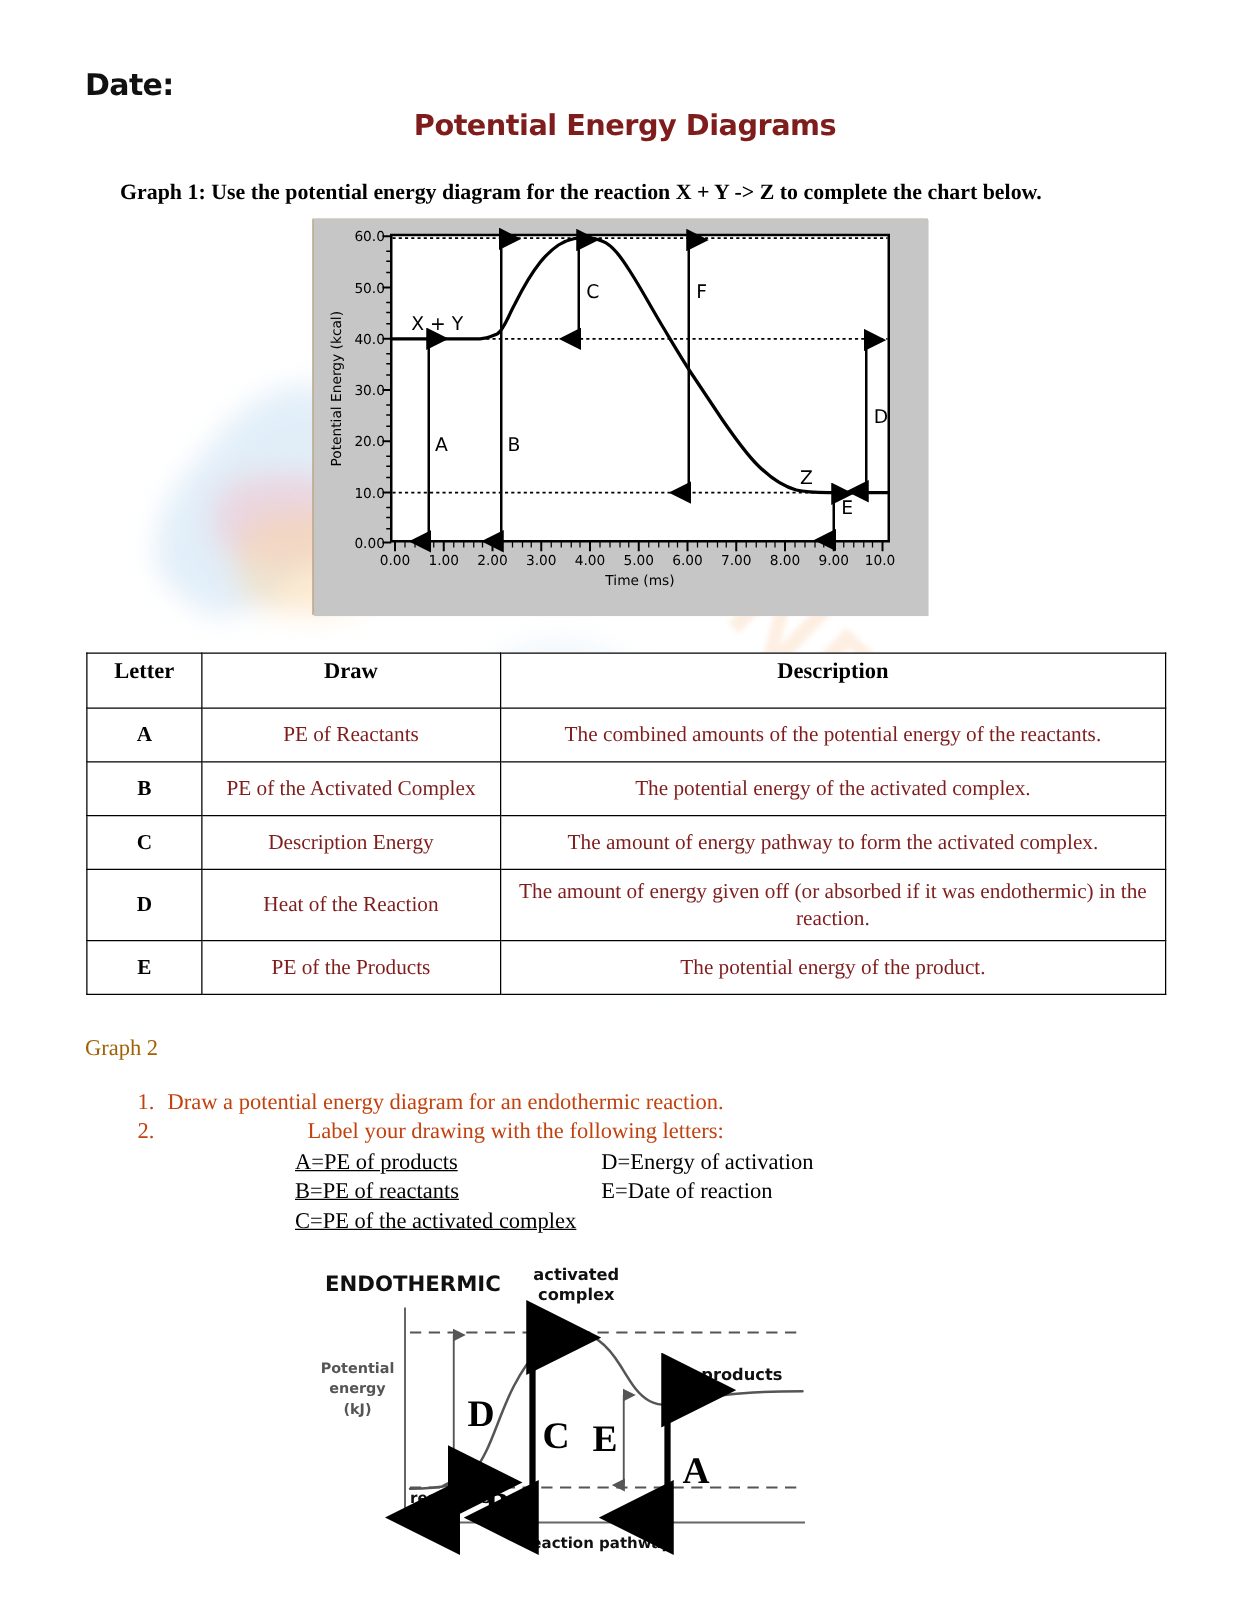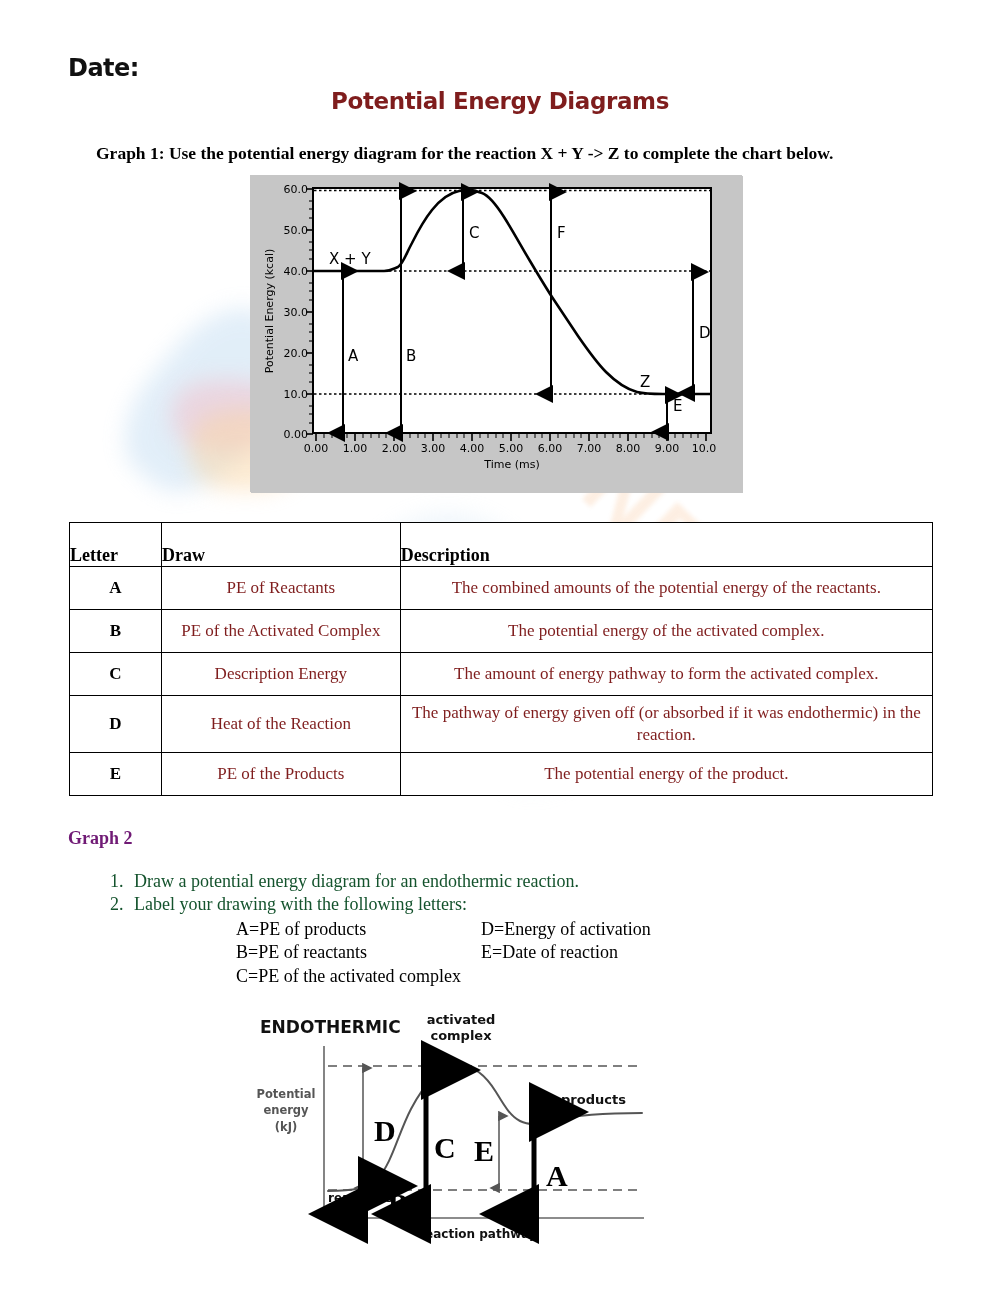--- a/index.html
+++ b/index.html
@@ -73,23 +73,23 @@
   }
   #chart-table td, #chart-table th{
     border:1.4px solid #000;
     padding:0;
     vertical-align:middle;
   }
   #chart-table thead th{
     height:44px;
     font-family:"Liberation Serif", serif;
     font-weight:bold; font-size:18px; color:#000;
-    text-align:left;
+    text-align:center;
     vertical-align:top;
-    padding-top:22px;
+    padding-top:3px;
   }
   .col-letter{ width:92px; }
   .col-term{ width:239px; }
   .col-desc{ width:533px; }
   .cell-letter{
     text-align:center; vertical-align:top;
     font-family:"Liberation Serif", serif;
     font-weight:bold; font-size:17px; color:#000;
     padding-top:4px;
   }
@@ -100,36 +100,36 @@
     line-height:1.28;
     padding:3px 4px 8px 4px;
   }
   .row-a td, .row-b td, .row-c td, .row-e td { height:43px; }
   .row-d td { height:57px; }
 
   
   .graph2-heading{
     position:absolute; left:68px; top:828px;
     font-family:"Liberation Serif", serif;
-    font-weight:bold; font-size:18px; color:#701a75;
+    font-weight:normal; font-size:18px; color:#a16207;
   }
   #graph2-list{
     position:absolute; left:98px; top:870px;
     margin:0; padding:0 0 0 30px;
     font-family:"Liberation Serif", serif;
-    font-size:18px; color:#14532d; line-height:1.28;
+    font-size:18px; color:#c2410c; line-height:1.28;text-align:right;
   }
   #graph2-list li{ padding-left:6px; }
   #letter-key{
     position:absolute; left:236px; top:918px;
     font-family:"Liberation Serif", serif;
     font-size:18px; color:#000; line-height:1.3;
   }
   #letter-key .keyrow{ display:flex; }
-  #letter-key .kleft{ width:245px; }
+  #letter-key .kleft{ width:245px;text-decoration:underline; }
 
   
   #endo-figure{
     position:absolute; left:246px; top:1006px;
     width:420px; height:240px;
     background:#ffffff;
   }
   #endo-svg{ display:block; }
 </style>
 </head>
@@ -338,21 +338,21 @@
         <td class="cell-desc">The potential energy of the activated complex.</td>
       </tr>
       <tr class="row-c">
         <td class="cell-letter">C</td>
         <td class="cell-term">Description Energy</td>
         <td class="cell-desc">The amount of energy pathway to form the activated complex.</td>
       </tr>
       <tr class="row-d">
         <td class="cell-letter">D</td>
         <td class="cell-term">Heat of the Reaction</td>
-        <td class="cell-desc">The pathway of energy given off (or absorbed if it was endothermic) in the reaction.</td>
+        <td class="cell-desc">The amount of energy given off (or absorbed if it was endothermic) in the reaction.</td>
       </tr>
       <tr class="row-e">
         <td class="cell-letter">E</td>
         <td class="cell-term">PE of the Products</td>
         <td class="cell-desc">The potential energy of the product.</td>
       </tr>
     </tbody>
   </table>
 
   <div class="graph2-heading">Graph 2</div>

